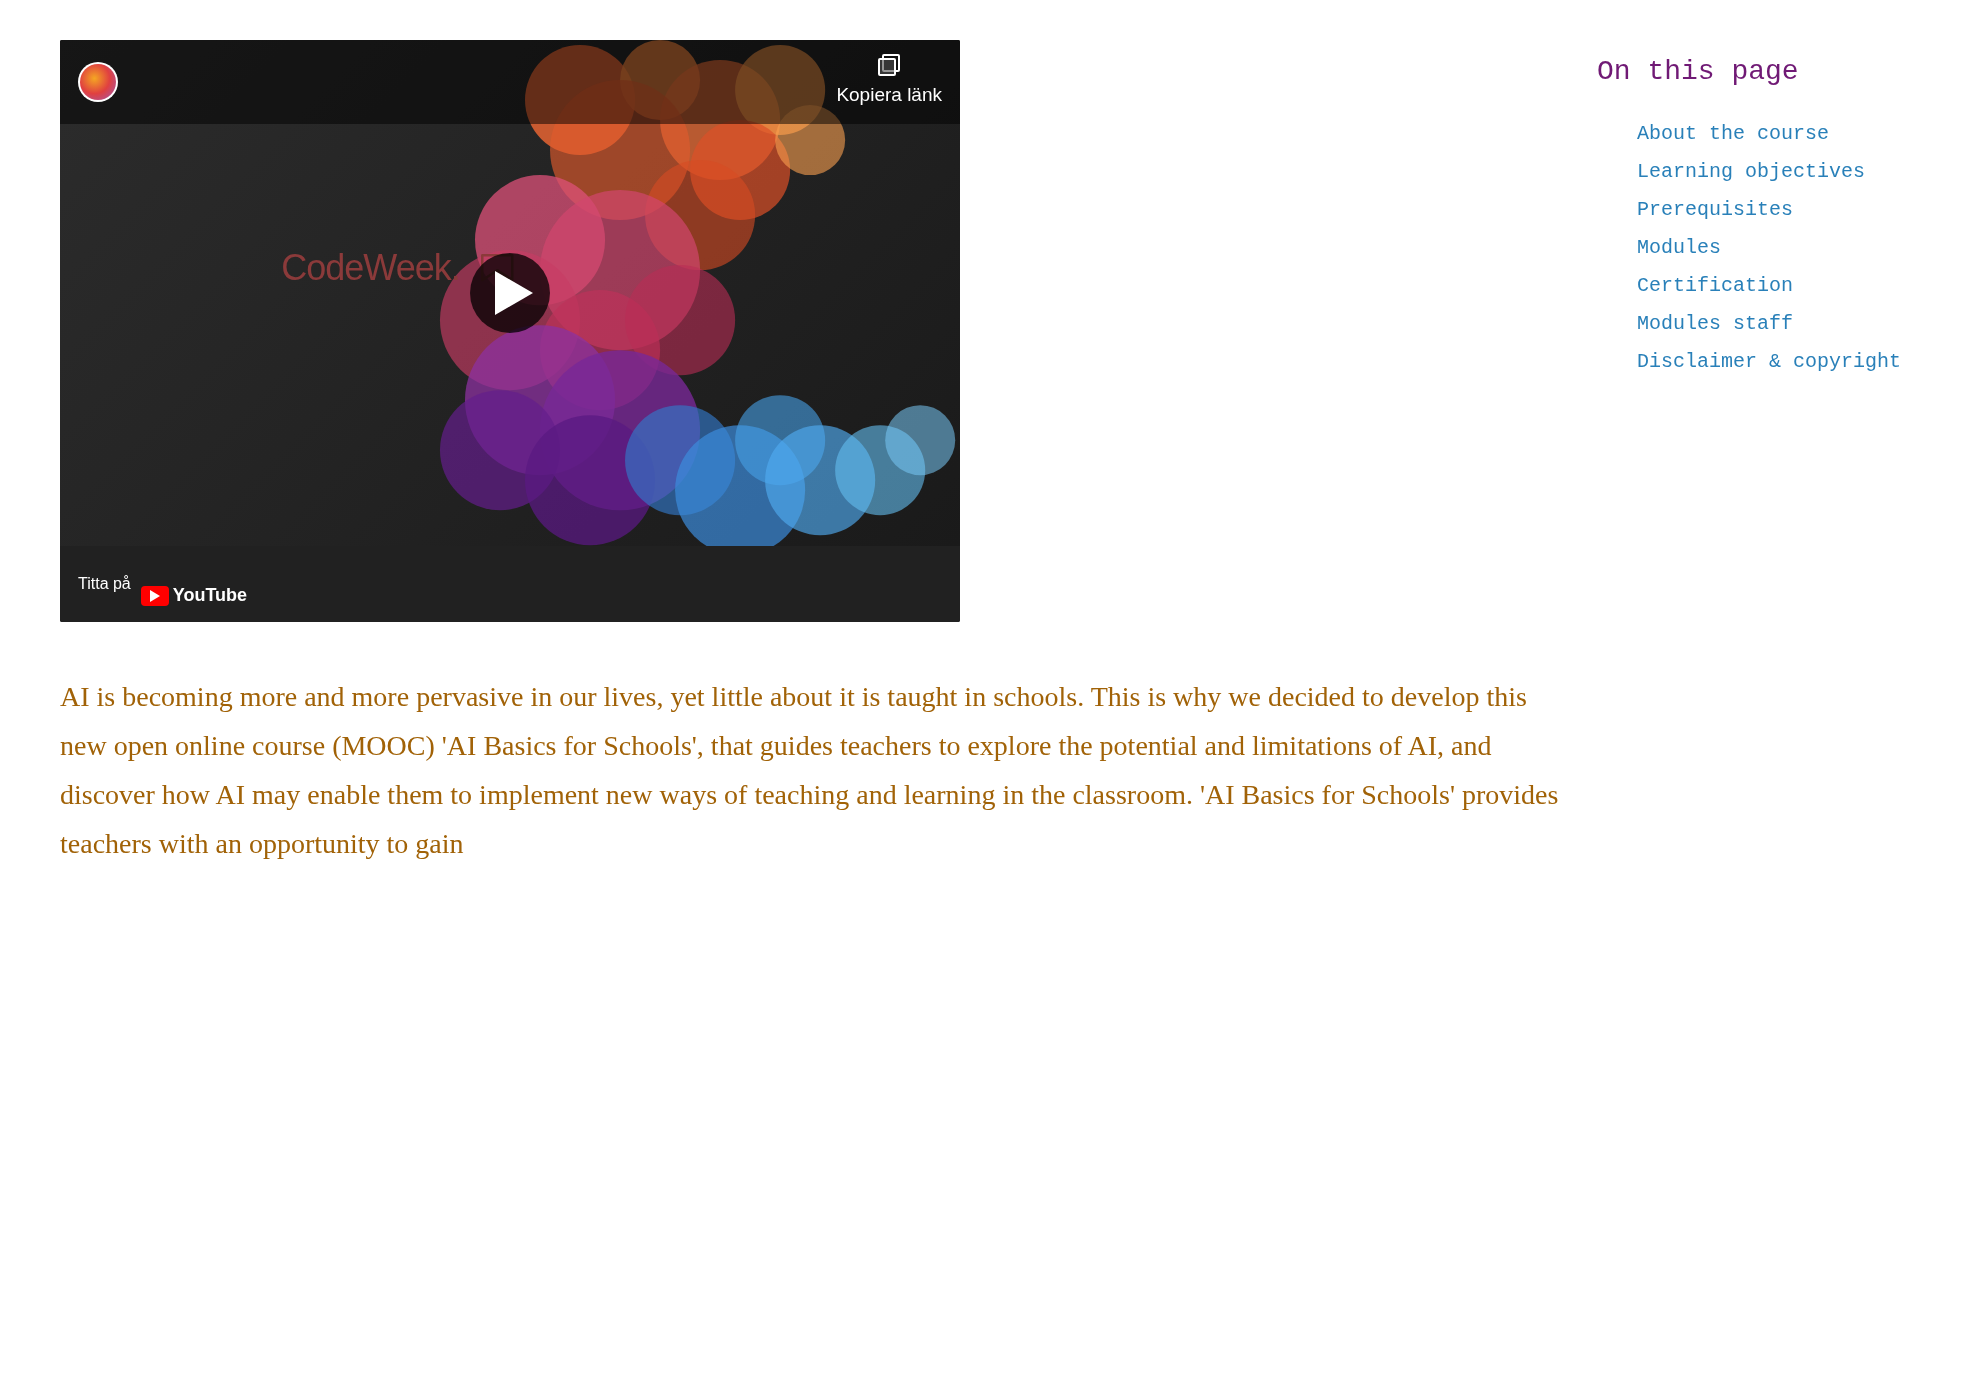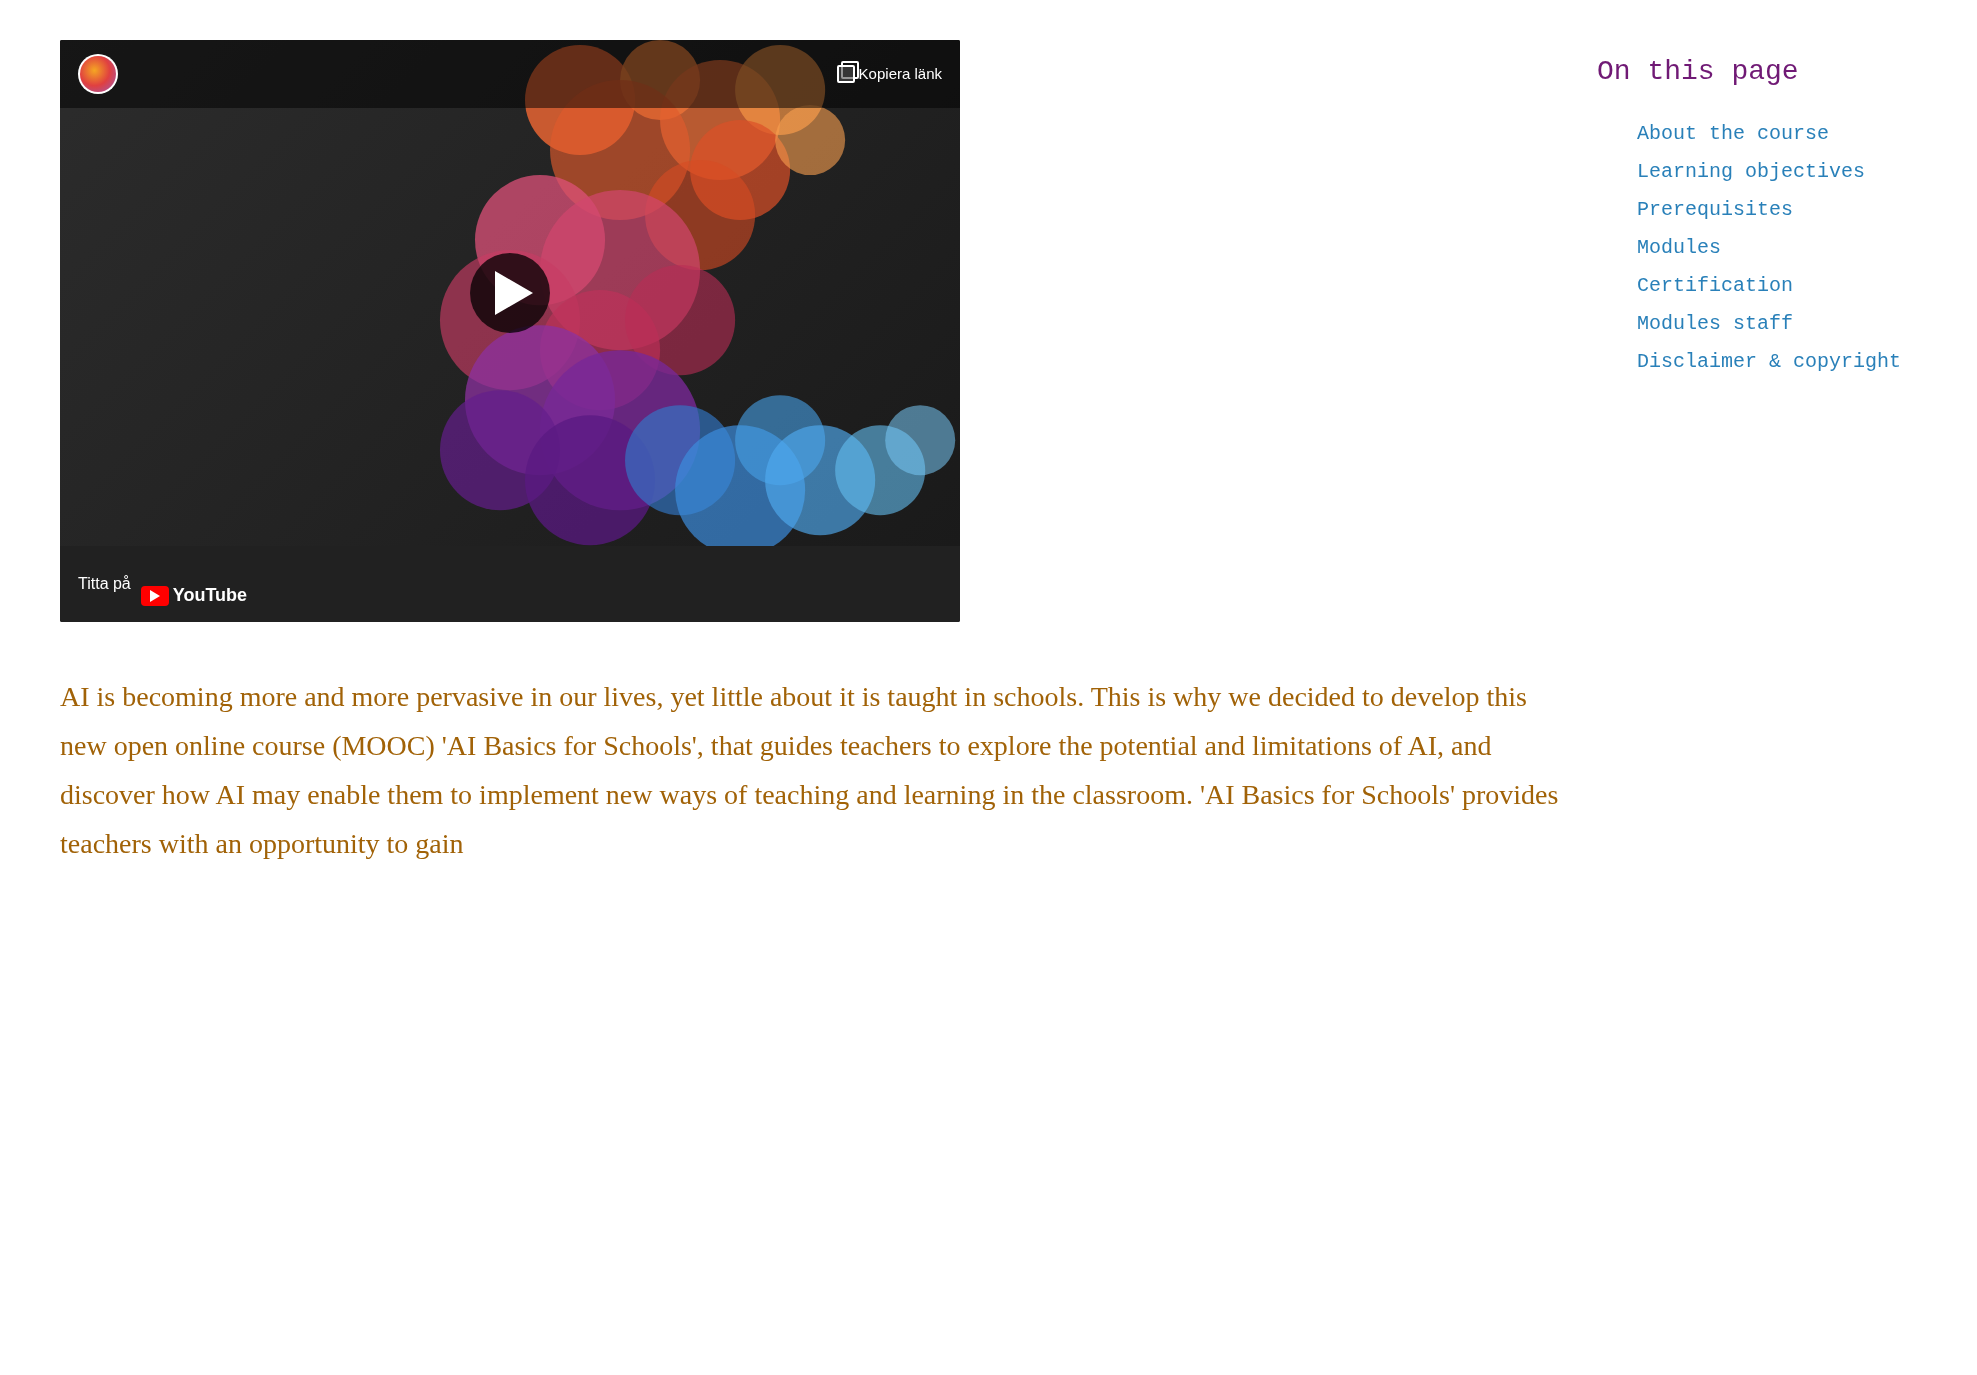--- a/index.html
+++ b/index.html
@@ -101,25 +101,25 @@
     .video-title-bar {
       color: #ffffff;
       font-size: 20px;
       font-family: Arial, sans-serif;
       font-weight: 400;
     }
 
     .video-copy-icon {
       margin-left: auto;
       display: flex;
-      flex-direction: row;
+      flex-direction: column;
       align-items: center;
       color: #ffffff;
       font-family: Arial, sans-serif;
-      font-size: 15px;
+      font-size: 19px;
     }
 
     .copy-squares {
       display: inline-block;
       position: relative;
       width: 22px;
       height: 22px;
       margin-bottom: 4px;
     }
 
@@ -306,20 +306,27 @@
 
             <circle cx="620" cy="420" r="55" fill="rgba(50, 120, 200, 0.65)"></circle>
             <circle cx="680" cy="450" r="65" fill="rgba(60, 140, 220, 0.7)"></circle>
             <circle cx="720" cy="400" r="45" fill="rgba(70, 160, 230, 0.6)"></circle>
             <circle cx="760" cy="440" r="55" fill="rgba(80, 170, 240, 0.65)"></circle>
 
             <circle cx="820" cy="430" r="45" fill="rgba(100, 190, 240, 0.6)"></circle>
             <circle cx="860" cy="400" r="35" fill="rgba(120, 200, 245, 0.55)"></circle>
           </svg>
 
+          <div class="codeweek-text">
+            <span>CodeWeek.</span>
+            <svg width="50" height="40" viewBox="0 0 50 40" style="display:inline-block;vertical-align:middle;margin-left:4px;">
+              <path d="M10 5 L40 5 L40 30 L25 20 L10 30 Z" fill="none" stroke="#8b3a3a" stroke-width="2.5" stroke-linejoin="round"></path>
+              <path d="M25 20 L40 30" fill="none" stroke="#8b3a3a" stroke-width="2.5"></path>
+            </svg>
+          </div>
 
           <div class="video-top-bar">
             <div class="video-logo">
               <div class="video-logo-inner"></div>
             </div>
             <div class="video-copy-icon">
               <div class="copy-squares"></div>
               <span>Kopiera länk</span>
             </div>
           </div>

